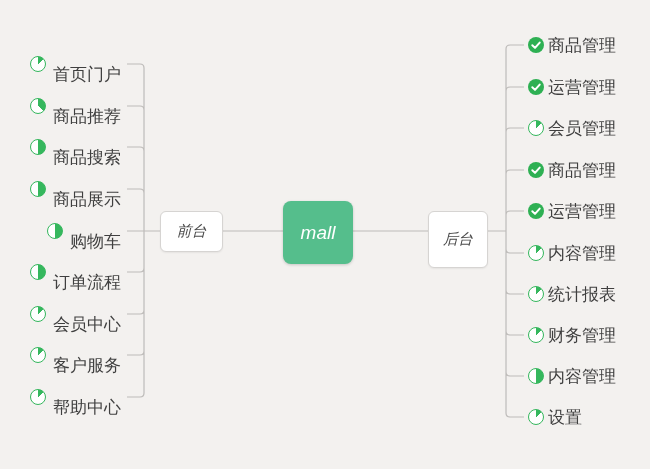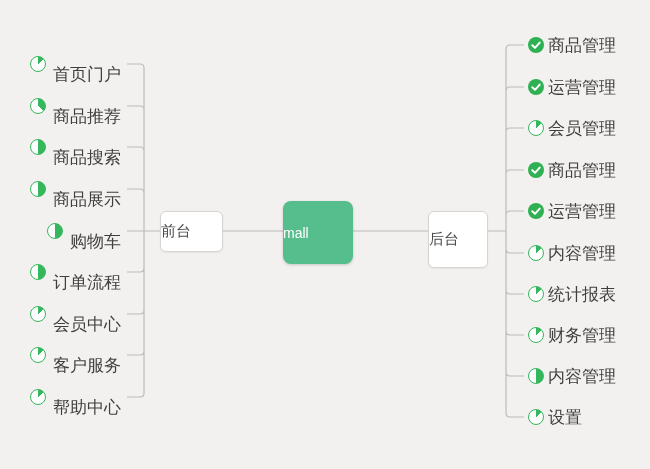--- a/index.html
+++ b/index.html
@@ -1,22 +1,22 @@
 <!DOCTYPE html>
 <html><head>
 <meta charset="utf-8">
 <style>
   html,body{margin:0;padding:0;}
   body{font-family:"Liberation Sans","DejaVu Sans",sans-serif;}
   .canvas{position:relative;width:650px;height:469px;background:#f3f1ef;overflow:hidden;}
   .links{position:absolute;left:0;top:0;}
   .links path{fill:none;stroke:#bdbbb9;stroke-width:1.2;}
-  .node{position:absolute;display:flex;align-items:center;box-sizing:border-box;}
+  .node{position:absolute;display:flex;align-items:center;justify-content:center;box-sizing:border-box;font-style:italic;}
   .root{left:283px;top:201px;width:70px;height:63px;background:#55be8c;border-radius:8px;
-        color:#ffffff;font-size:14px;box-shadow:0 1px 3px rgba(0,0,0,.18);}
+        color:#ffffff;font-size:19px;box-shadow:0 1px 3px rgba(0,0,0,.18);}
   .branch{background:#ffffff;border:1px solid #d6d4d2;border-radius:6px;color:#4a4a4a;
           font-size:15px;box-shadow:0 1px 2px rgba(0,0,0,.06);}
   .branch.front{left:160px;top:211px;width:63px;height:41px;}
   .branch.back{left:428px;top:211px;width:60px;height:57px;}
   .item{position:absolute;height:20px;display:flex;align-items:center;white-space:nowrap;
         font-size:17px;color:#3f3f3f;}
   .item.left{right:529px;}
   .item.left .lbl{margin-left:7px;margin-top:21px;}
   .item.right{left:528px;}
   .item.right .lbl{margin-left:4px;}

